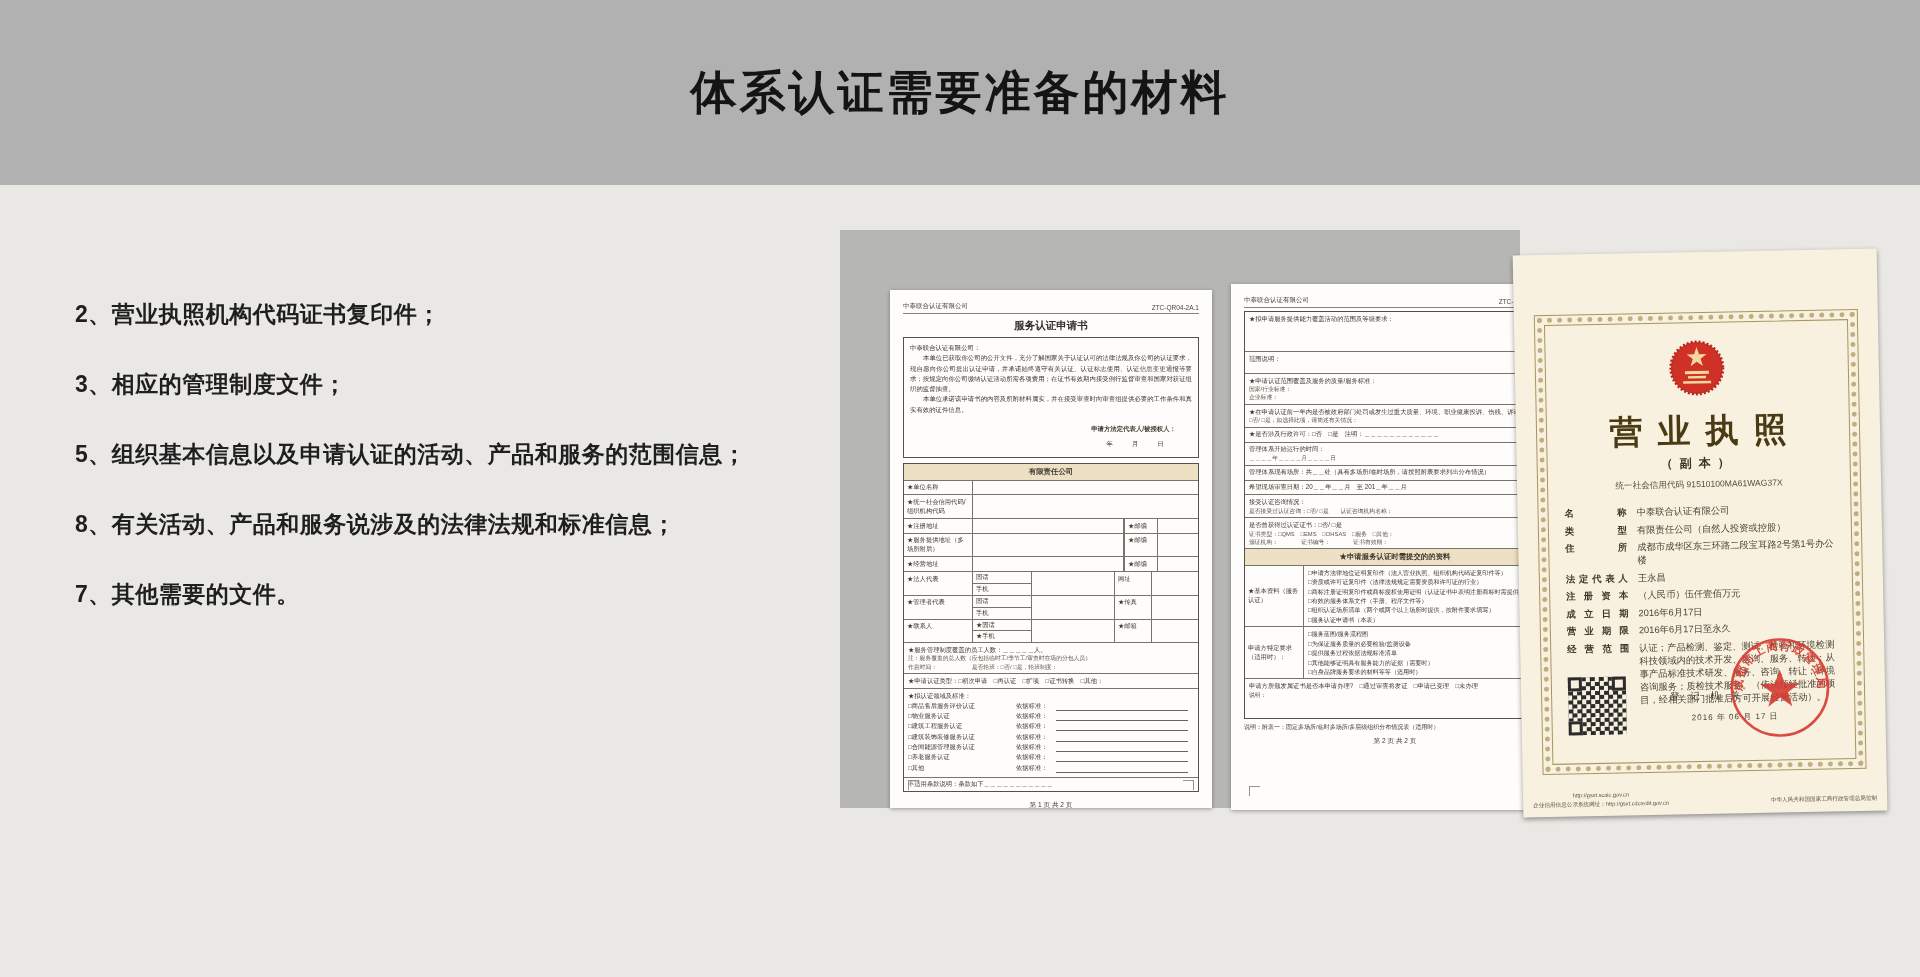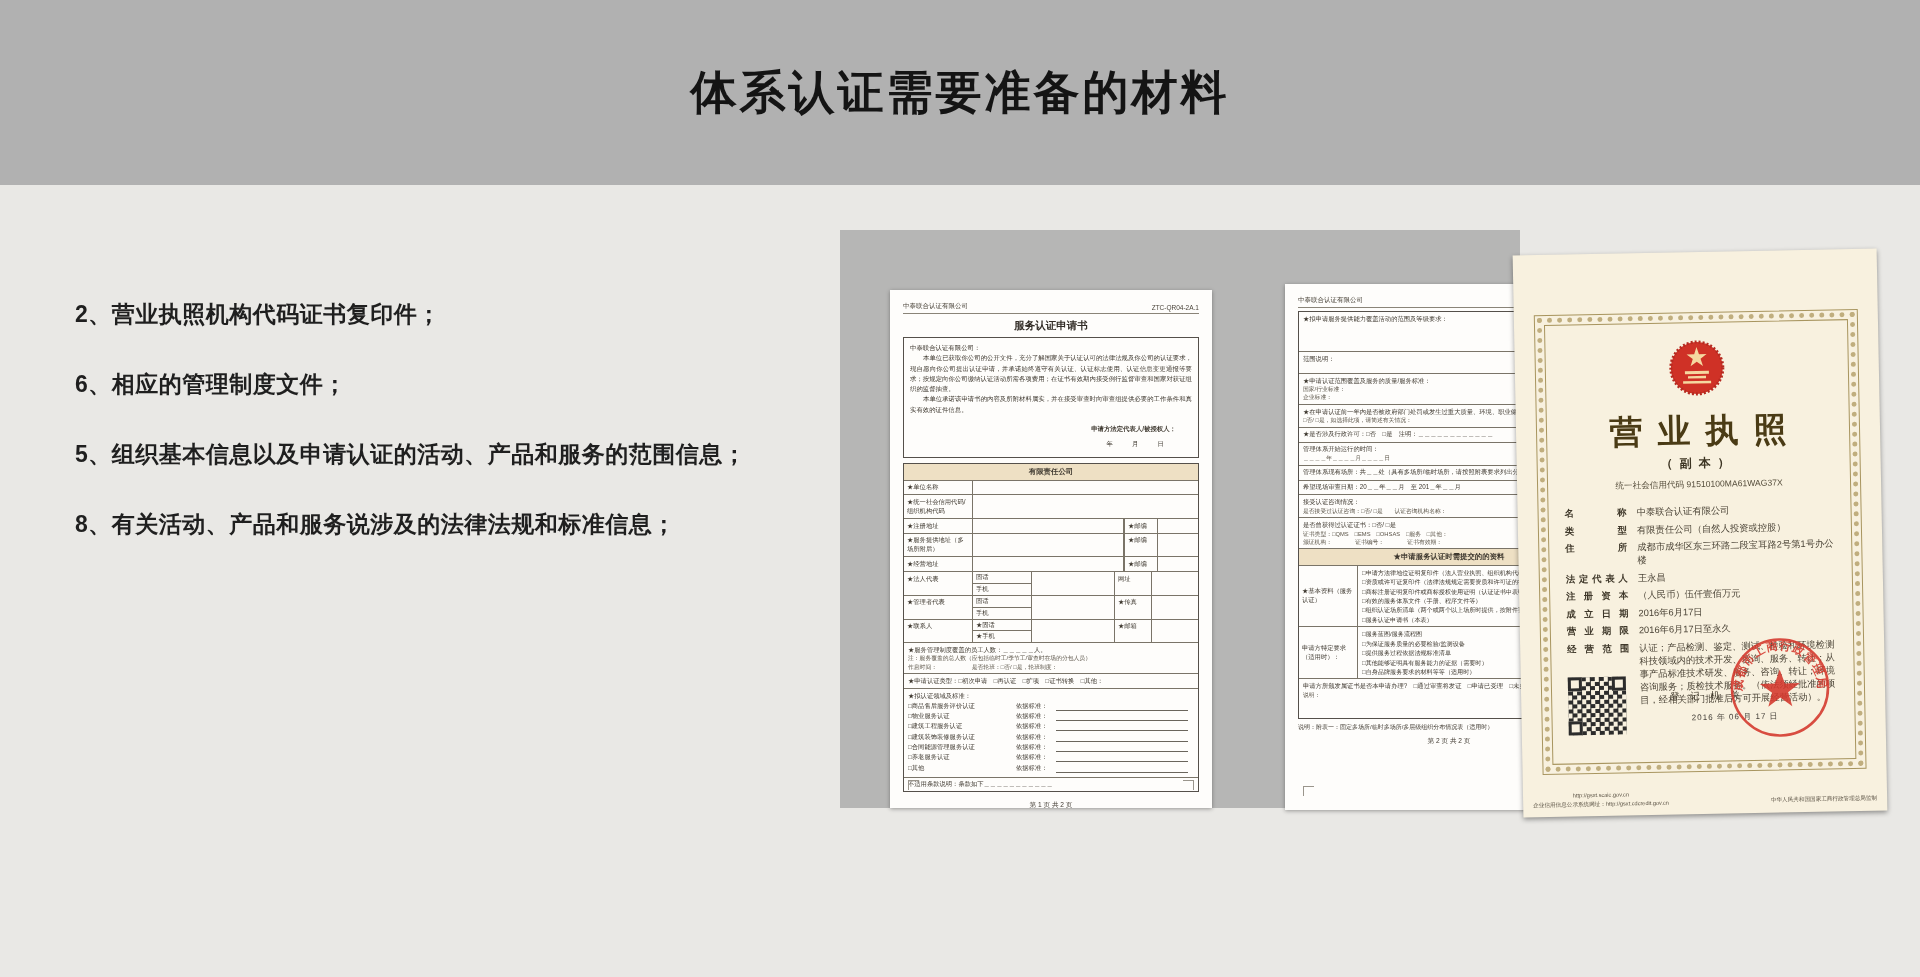--- a/index.html
+++ b/index.html
@@ -16,21 +16,21 @@
   .checklist li{font-size:23px;font-weight:600;color:#1f1f1f;height:28px;line-height:28px;
                 margin-bottom:42px;letter-spacing:0.5px;white-space:nowrap;}
 
   
   .photo-backdrop{position:absolute;left:840px;top:230px;width:680px;height:578px;
                   background:#b6b6b5;}
 
   .doc-page{position:absolute;background:#fefdfb;box-shadow:0 1px 4px rgba(0,0,0,.35);
             color:#3d372e;overflow:hidden;margin-left:47px;}
   #doc1{left:843px;top:290px;width:322px;height:518px;}
-  #doc2{left:1238px;top:284px;width:328px;height:526px;}
+  #doc2{left:1184px;top:284px;width:328px;height:526px;}
 
   .d-header{display:flex;justify-content:space-between;align-items:flex-end;
             margin:12px 13px 0;padding-bottom:2px;border-bottom:1px solid #8a8478;
             font-size:6.5px;color:#4a443a;}
   .d-title{text-align:center;font-size:10.5px;font-weight:700;margin:5px 0 4px;color:#322c26;}
   .d-intro{margin:0 13px;border:1.2px solid #55504a;padding:5px 6px 8px;
            font-size:6.4px;line-height:1.6;text-align:justify;}
   .d-intro .ind{text-indent:13px;margin:0;}
   .d-intro .sign{text-align:right;margin-top:9px;padding-right:16px;font-weight:600;}
   .d-intro .date{text-align:right;margin-top:5px;padding-right:28px;}
@@ -107,23 +107,24 @@
 </head>
 <body>
 
 <div id="canvas">
 
   <div class="band"></div>
   <div class="page-title">体系认证需要准备的材料</div>
 
   <ul class="checklist">
       <li>2、营业执照机构代码证书复印件；</li>
-      <li>6、相应的管理制度文件；</li>
+      <li>3、相应的管理制度文件；</li>
       <li>5、组织基本信息以及申请认证的活动、产品和服务的范围信息；</li>
       <li>8、有关活动、产品和服务说涉及的法律法规和标准信息；</li>
+      <li>7、其他需要的文件。</li>
     </ul>
 
   <div class="photo-backdrop"></div>
 
   <div id="doc1" class="doc-page">
     <div class="d-header">
       <span>中泰联合认证有限公司</span>
       <span>ZTC-QR04-2A.1</span>
     </div>
     <div class="d-title">服务认证申请书</div>

